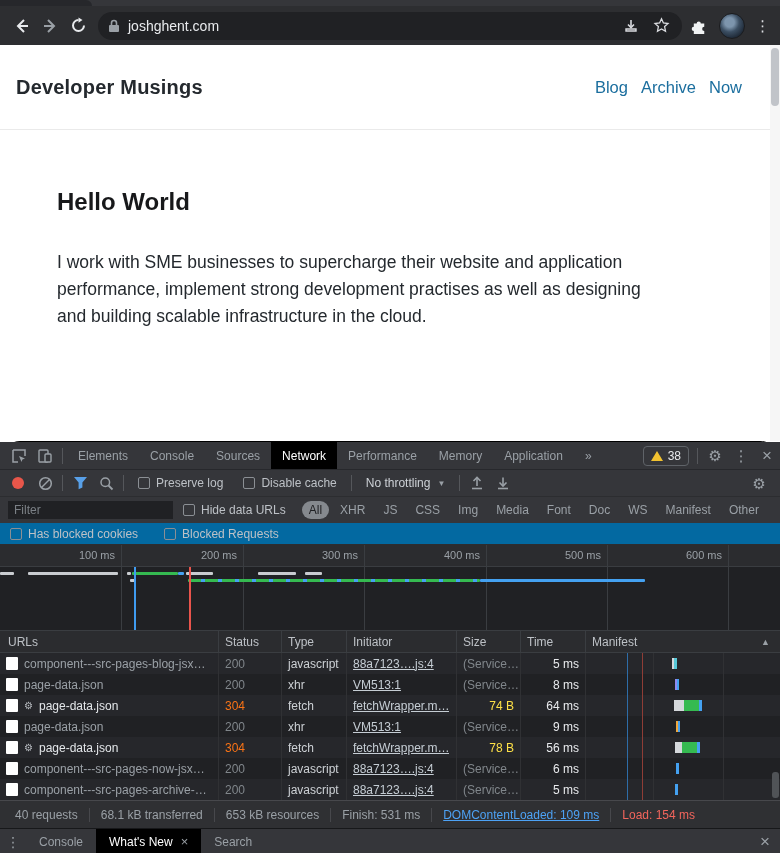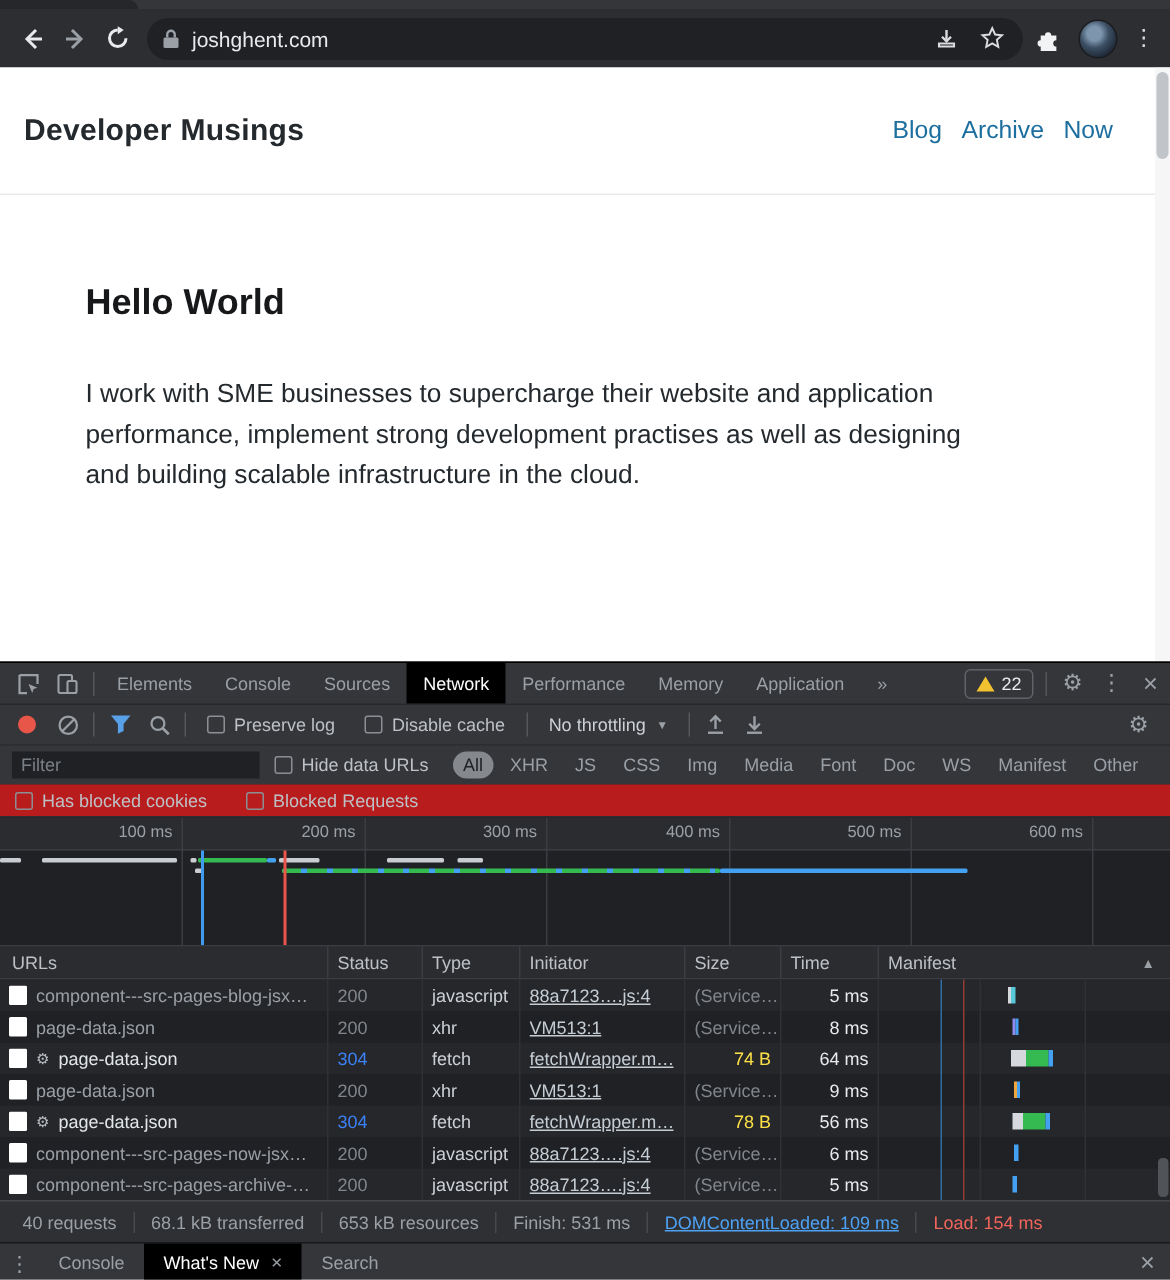--- a/index.html
+++ b/index.html
@@ -38,21 +38,21 @@
   .site-title { font-size:20px; font-weight:bold; color:#24292e; letter-spacing:.2px; }
   .site-nav { display:flex; gap:13px;justify-content:space-between; }
   .nav-link { color:var(--link,#1b6e9e); font-size:16.5px; text-decoration:none; cursor:pointer; }
   .page-scrollbar { position:absolute; right:0; top:0; width:10px; height:396px; background:#f6f6f6; }
   .page-scroll-thumb { position:absolute; right:1px; top:3px; width:8px; height:58px; background:#c1c4c9; border-radius:4px; }
   .page-content { padding:58px 70px 0 57px; max-width:720px; }
   .page-content h1 { font-size:24px; color:#17181a; margin:0 0 33px; }
   .page-content p { font-size:17.5px; line-height:27px; color:#24292e; margin:0 0 27px; max-width:650px; }
   .body-link { color:var(--link,#1b6e9e); text-decoration:none; cursor:pointer; }
   
-  .devtools { position:absolute; top:441px; left:0; width:780px; height:412px; background:#202124; border-top:1px solid #000; font-size:12px; color:#9aa0a6; }
+  .devtools { position:absolute; top:441px; left:0; width:780px; height:412px; background:#202124; border-top:1px solid #000; font-size:12px; color:#9aa0a6;border-radius:20px; }
   .dt-tabbar { height:28px; background:#35363a; display:flex; align-items:center; border-bottom:1px solid #27282c; padding-left:6px; }
   .dt-ico-btn { width:26px; height:26px; display:flex; align-items:center; justify-content:center; flex:0 0 auto; }
   .vsep { width:1px; height:16px; background:#55575b; margin:0 4px; flex:0 0 auto; }
   .dt-tabs { display:flex; align-items:stretch; height:100%; flex:1; }
   .dt-tab { padding:0 11px; display:flex; align-items:center; color:#9aa0a6; cursor:pointer; }
   .dt-tab.selected { background:#000; color:#fff; }
   .warn-badge {
     display:flex; align-items:center; gap:5px; border:1px solid #5f6368; border-radius:4px;
     padding:2px 7px; margin-right:4px; color:#e8eaed; cursor:pointer;
   }
@@ -69,21 +69,21 @@
   
   .filter-row { height:26px; background:#35363a; display:flex; align-items:center; padding:0 8px; }
   .filter-input {
     width:165px; height:18px; background:#202124; border:none; outline:none; color:#e8eaed;
     font-size:12px; padding:0 6px; font-family:"Liberation Sans",sans-serif;
   }
   .filter-input::placeholder { color:#7b8086; }
   .type-chips { display:flex; align-items:center; gap:4px; margin-left:6px; }
   .chip { padding:2px 7px; border-radius:9px; color:#9aa0a6; cursor:pointer; white-space:nowrap; }
   .chip.selected { background:#85898e; color:#202124; }
-  .blocked-row { height:22px; background:#b91c1c; display:flex; align-items:center; padding:0 10px; gap:6px; border-bottom:1px solid #2c2d30; }
+  .blocked-row { height:22px; background:#0369a1; display:flex; align-items:center; padding:0 10px; gap:6px; border-bottom:1px solid #2c2d30; }
   
   .overview { position:relative; height:86px; background:#202124; overflow:hidden; border-bottom:1px solid #3a3d41; }
   .ov-head { position:absolute; top:0; left:0; right:0; height:22px; background:#2b2c2f; border-bottom:1px solid #3a3d41; }
   .ov-grid { position:absolute; top:0; bottom:0; width:1px; background:#3a3d41; }
   .ov-tick { position:absolute; top:4px; width:86px; text-align:right; font-size:11px; color:#9aa0a6; }
   .ov-seg { position:absolute; height:3px; border-radius:1px; }
   .ov-seg.mix { background:repeating-linear-gradient(90deg, var(--wf-green,#35ba51) 0 13px, var(--wf-blue,#44a1f1) 13px 17px); }
   .ov-vline { position:absolute; top:22px; bottom:0; width:2px; }
   
   .net-table-head { height:22px; background:#2b2c2f; display:flex; align-items:center; border-bottom:1px solid #3a3d41; color:#bdc1c6; }
@@ -99,21 +99,21 @@
   .net-rows { position:relative; height:147px; }
   .net-row { height:21px; display:flex; align-items:center; background:#26272b; cursor:pointer; }
   .net-row:nth-child(even) { background:#202124; }
   .net-row .rc { height:100%; display:flex; align-items:center; padding:0 6px; border-right:1px solid #303134; overflow:hidden; white-space:nowrap; }
   .net-row .rc.c-wf { border-right:none; position:relative; }
   .name-wrap { display:flex; align-items:center; gap:6px; overflow:hidden; }
   .file-ico { width:12px; height:13px; background:#fff; border-radius:1px; flex:0 0 auto; }
   .gear-pre { font-size:10px; color:#b9bdc2; flex:0 0 auto; }
   .nm { color:#e3e6e9; overflow:hidden; text-overflow:clip; white-space:nowrap; }
   .net-row.dim .nm { color:#9aa0a6; }
-  .st { color:#3b82f6; } .net-row.dim .st { color:#80868b; }
+  .st { color:#f97316; } .net-row.dim .st { color:#80868b; }
   .ty { color:#cdd1d5; }
   .init-link { color:#c5cdd4; text-decoration:underline; cursor:pointer; overflow:hidden; white-space:nowrap; }
   .sz { color:#fde047; width:100%; text-align:right; } .net-row.dim .sz { color:#80868b; }
   .tm { color:#e8eaed; width:100%; text-align:right; }
   .wf-track { position:absolute; left:0; top:0; right:0; bottom:0; }
   .wf-seg { position:absolute; top:5px; height:11px; }
   .rows-overlay { position:absolute; top:0; bottom:0; left:586px; right:0; pointer-events:none; }
   .tbl-vline { position:absolute; top:0; bottom:0; width:1px; }
   .table-scroll-thumb { position:absolute; right:1px; bottom:2px; width:7px; height:26px; background:#505357; border-radius:3px; }
   
@@ -236,21 +236,21 @@
   <div class="dt-tab">Performance</div>
 
   <div class="dt-tab">Memory</div>
 
   <div class="dt-tab">Application</div>
 
   <div class="dt-tab">»</div>
 </div>
     <div class="warn-badge">
       <span class="warn-tri"></span>
-      <span>22</span>
+      <span>38</span>
     </div>
     <div class="vsep"></div>
     <div class="dt-ico-btn">
         <span class="gear-glyph">⚙</span>
       </div>
     <div class="dt-ico-btn">
         <span class="kebab" style="color:#9aa0a6;">⋮</span>
       </div>
     <div class="dt-ico-btn">
         <span class="close-x">×</span>

